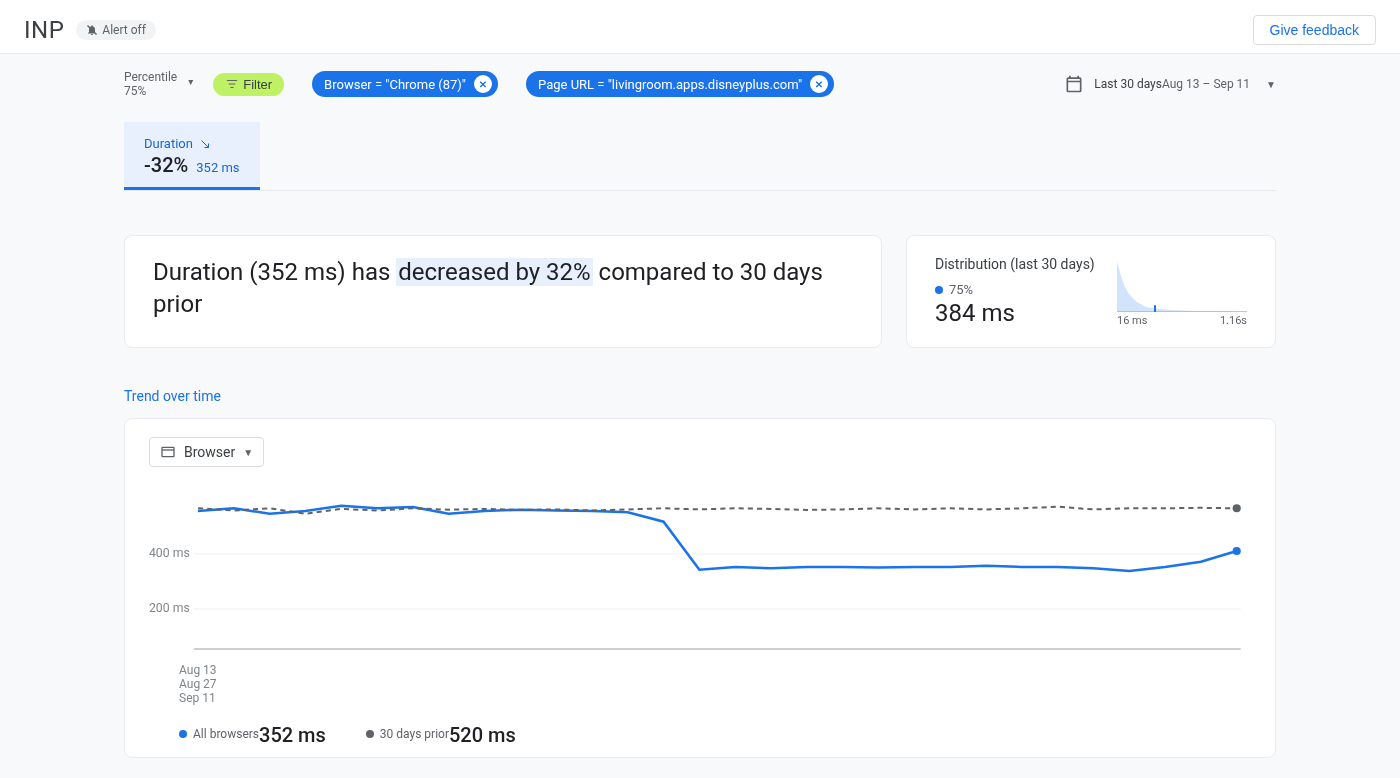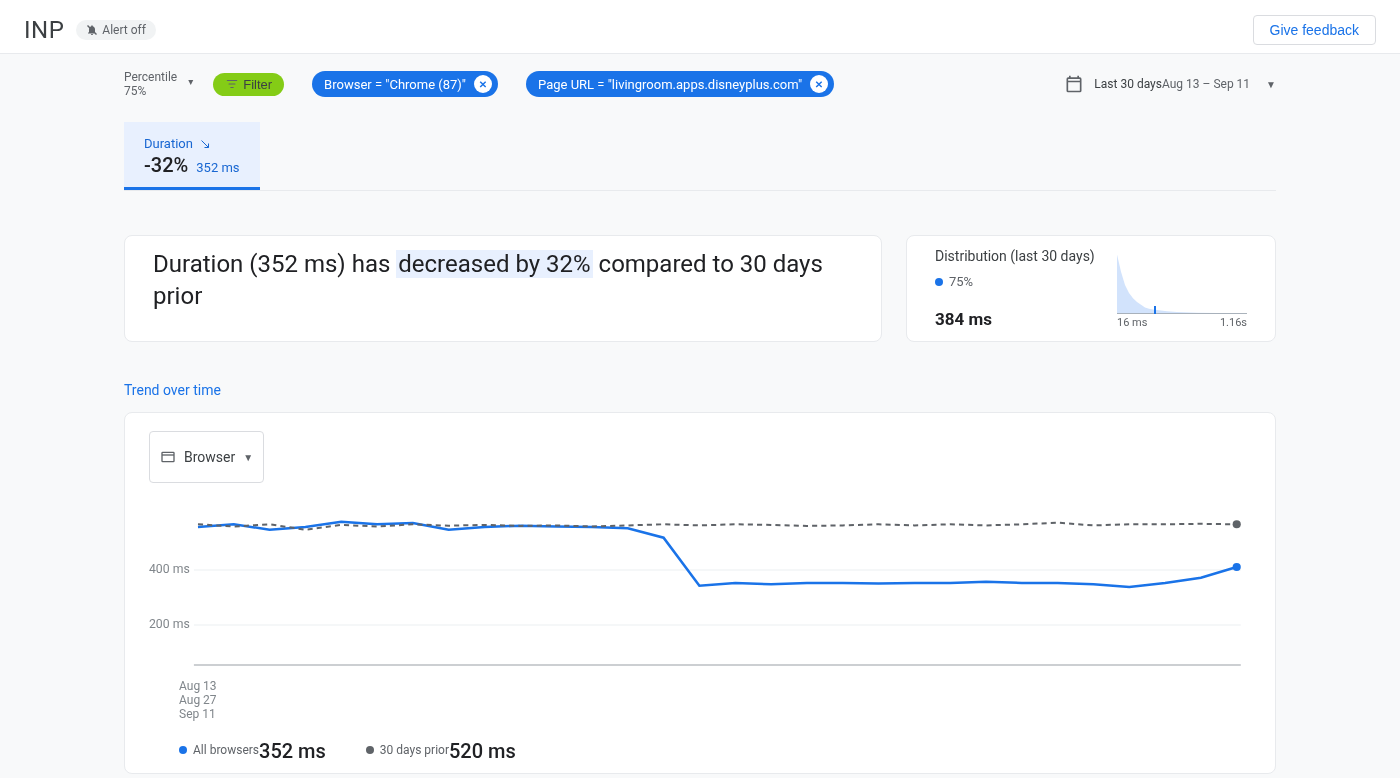--- a/index.html
+++ b/index.html
@@ -8,54 +8,54 @@
 .topbar-left { display: flex; align-items: center; gap: 12px; }
 .page-title { font-size: 24px; color: #3c4043; font-weight: 400; letter-spacing: 0.5px; }
 .alert-chip { display: flex; align-items: center; gap: 4px; background: #f1f3f4; border-radius: 12px; padding: 3px 10px; font-size: 12px; color: #5f6368; }
 .alert-chip svg { width: 12px; height: 12px; fill: #5f6368; }
 .feedback-btn { border: 1px solid #dadce0; background: #fff; color: #1a73e8; padding: 6px 16px; border-radius: 4px; font-size: 14px; font-weight: 500; cursor: pointer; }
 .main { padding: 16px 124px 0 124px; }
 .filter-row { display: flex; align-items: center; justify-content: space-between; margin-bottom: 24px; }
 .filter-left { display: flex; align-items: center; gap: 28px; }
 .percentile { display: flex; flex-direction: column; font-size: 12px; color: #5f6368; margin-right: 8px; position: relative; }
 .percentile::after { content: '▾'; position: absolute; right: -16px; top: 6px; color: #5f6368; font-size: 10px; }
-.filter-btn { display: flex; align-items: flex-start; gap: 4px; background: #84cc16; border-radius: 16px; padding: 4px 12px; font-size: 13px; color: #3c4043; border: none; cursor: pointer; }
+.filter-btn { display: flex; align-items: flex-start; gap: 4px; background: #bef264; border-radius: 16px; padding: 4px 12px; font-size: 13px; color: #3c4043; border: none; cursor: pointer; }
 .filter-btn svg { width: 14px; height: 14px; fill: #5f6368; }
 .chip { display: flex; align-items: center; gap: 8px; background: #1a73e8; color: #fff; border-radius: 16px; padding: 4px 6px 4px 12px; font-size: 13px; }
 .chip-close { width: 18px; height: 18px; background: #fff; border-radius: 50%; display: flex; align-items: center; justify-content: center; cursor: pointer; }
 .chip-close::before { content: '✕'; color: #1a73e8; font-size: 10px; font-weight: bold; }
 .date-range { display: flex; align-items: center; gap: 10px; color: #5f6368; font-size: 12px; cursor: pointer; }
 .date-range svg { width: 20px; height: 20px; fill: #5f6368; }
 .date-text { display: flex; flex-direction: row; }
 .date-text .top { color: #3c4043; }
 .date-dd { font-size: 10px; color: #5f6368; align-self: center; margin-left: 6px; }
 .tab { display: inline-block; background: #e8f0fe; border-bottom: 3px solid #1a73e8; padding: 14px 20px 10px 20px; }
 .tab-row1 { display: flex; align-items: center; gap: 6px; font-size: 13px; color: #1967d2; }
 .tab-row1 svg { width: 12px; height: 12px; stroke: #1967d2; fill: none; stroke-width: 2; }
 .tab-row2 { display: flex; align-items: baseline; gap: 8px; margin-top: 2px; }
 .tab-pct { font-size: 20px; font-weight: 500; color: #202124; }
 .tab-ms { font-size: 13px; color: #1967d2; }
 .tab-divider { border-bottom: 1px solid #e8eaed; }
 .cards-row { display: flex; gap: 24px; margin-top: 44px; }
-.card { background: #fff; border: 1px solid #e8eaed; border-radius: 8px; padding: 12px 28px; }
+.card { background: #fff; border: 1px solid #e8eaed; border-radius: 8px; padding: 20px 28px; }
 .summary-card { flex: 1; }
 .summary-text { font-size: 24px; line-height: 1.35; color: #202124; }
 .summary-highlight { background: #e8f0fe; padding: 0 2px; }
 .dist-card { width: 370px; display: flex; gap: 16px; }
 .dist-left { flex: 1; }
 .dist-title { font-size: 14px; color: #3c4043; margin-bottom: 10px; }
 .dist-pct { font-size: 13px; color: #5f6368; display: flex; align-items: center; gap: 6px; }
 .dot-blue { width: 8px; height: 8px; border-radius: 50%; background: #1a73e8; display: inline-block; }
-.dist-val { font-size: 17px; font-weight: 700; margin-top: 20px; }
+.dist-val { font-size: 24px; font-weight: 400; margin-top: 2px; }
 .dist-right { width: 130px; display: flex; flex-direction: column; }
 .dist-spark { flex: 1; }
 .dist-axis { display: flex; justify-content: space-between; font-size: 11px; color: #5f6368; margin-top: 2px; }
 .section-title { font-size: 14px; color: #1a73e8; margin: 40px 0 14px 0; }
 .chart-card { background: #fff; border: 1px solid #e8eaed; border-radius: 8px; padding: 18px 24px 10px 24px; }
-.browser-dd { display: inline-flex; align-items: center; gap: 8px; border: 1px solid #dadce0; border-radius: 4px; padding: 17px 10px; font-size: 14px; color: #3c4043; cursor: pointer; margin-bottom: 10px; }
+.browser-dd { display: inline-flex; align-items: center; gap: 8px; border: 1px solid #dadce0; border-radius: 4px; padding: 6px 10px; font-size: 14px; color: #3c4043; cursor: pointer; margin-bottom: 10px; }
 .browser-dd svg { width: 16px; height: 16px; fill:none; stroke: #5f6368; stroke-width: 2; }
 .chart-wrap { position: relative; width: 100%; }
 .chart-svg { width: 100%; height: 180px; display: block; }
 .xaxis { display: flex; justify-content: space-between; font-size: 12px; color: #80868b; margin: 6px 24px 0 30px; flex-direction: column; }
 .legend { display: flex; gap: 40px; margin-top: 16px; padding-left: 30px; }
 .legend-item { display: flex; flex-direction: row; }
 .legend-top { display: flex; align-items: center; gap: 6px; font-size: 12px; color: #5f6368; }
 .legend-val { font-size: 20px; font-weight: 500; margin-top: 2px; }
 .dot-grey { width: 8px; height: 8px; border-radius: 50%; background: #5f6368; display: inline-block; }
 </style>

